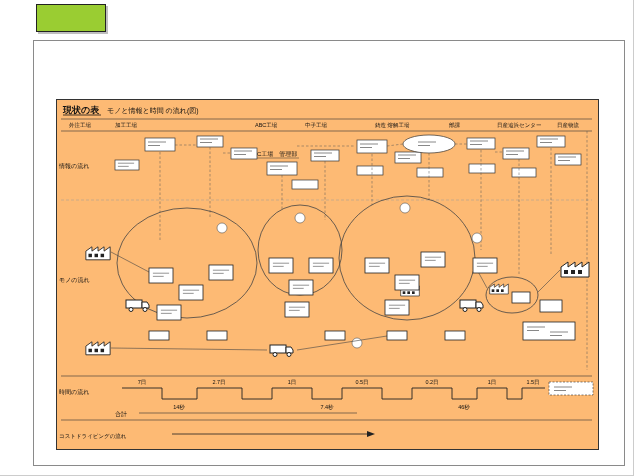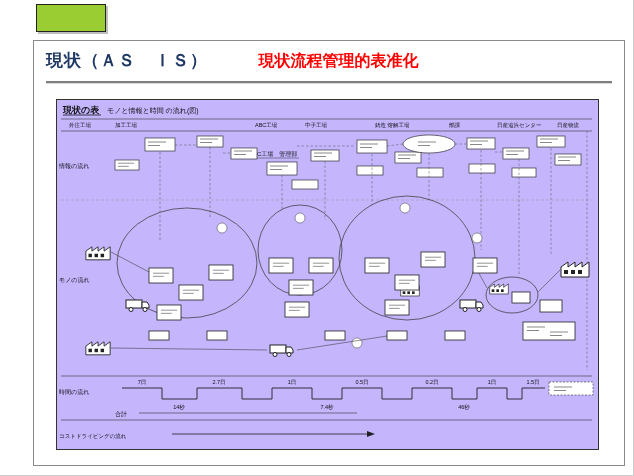--- a/index.html
+++ b/index.html
@@ -6,34 +6,30 @@
   .page{position:relative;width:634px;height:476px;background:#ffffff;overflow:hidden;
         font-family:"Liberation Sans", sans-serif;box-shadow:inset -1px -1px 0 #cccccc;}
   .green-tab{position:absolute;left:36px;top:4px;width:68px;height:26px;
         background:#9acd32;border:1px solid #222;box-shadow:2px 2px 0 rgba(0,0,0,.25);}
   .slide{position:absolute;left:33px;top:40px;width:590px;height:424px;
         background:#fff;border:1px solid #8a8a8a;}
   .title-row{position:absolute;left:12px;top:8px;width:566px;padding-bottom:9px;
         border-bottom:2px solid #7f7f7f;box-shadow:0 1px 0 #d9d9d9;white-space:nowrap;}
   .title-left{color:#1f3864;font-weight:bold;font-size:17px;letter-spacing:1px;}
   .title-right{color:#ff0000;font-weight:bold;font-size:16px;margin-left:46px;}
-  .diagram{position:absolute;left:22px;top:58px;width:541px;height:349px;border:1px solid #333;background:#c4b5fd;}
+  .diagram{position:absolute;left:22px;top:58px;width:541px;height:349px;border:1px solid #333;background:#fdba74;}
   svg text{font-family:"Liberation Sans", sans-serif;fill:#111;}
 </style>
 </head>
 <body>
 
 <div class="page">
   <div class="green-tab"></div>
 
   <div class="slide">
-    <div class="title-row">
-      <span class="title-left">現状（ＡＳ　ＩＳ）</span>
-      <span class="title-right">現状流程管理的表准化</span>
-    </div>
 
     <div class="diagram">
       <svg viewBox="0 0 539 347" width="539" height="347">
         <defs>
           <symbol id="factory" viewBox="0 0 30 20">
             <path d="M1 19 V9 L8 4 V9 L15 4 V9 L22 4 V9 L29 4 V19 Z" fill="#fff" stroke="#222" stroke-width="1"></path>
             <rect x="4" y="12" width="4" height="4" fill="#222"></rect>
             <rect x="11" y="12" width="4" height="4" fill="#222"></rect>
             <rect x="18" y="12" width="4" height="4" fill="#222"></rect>
           </symbol>

